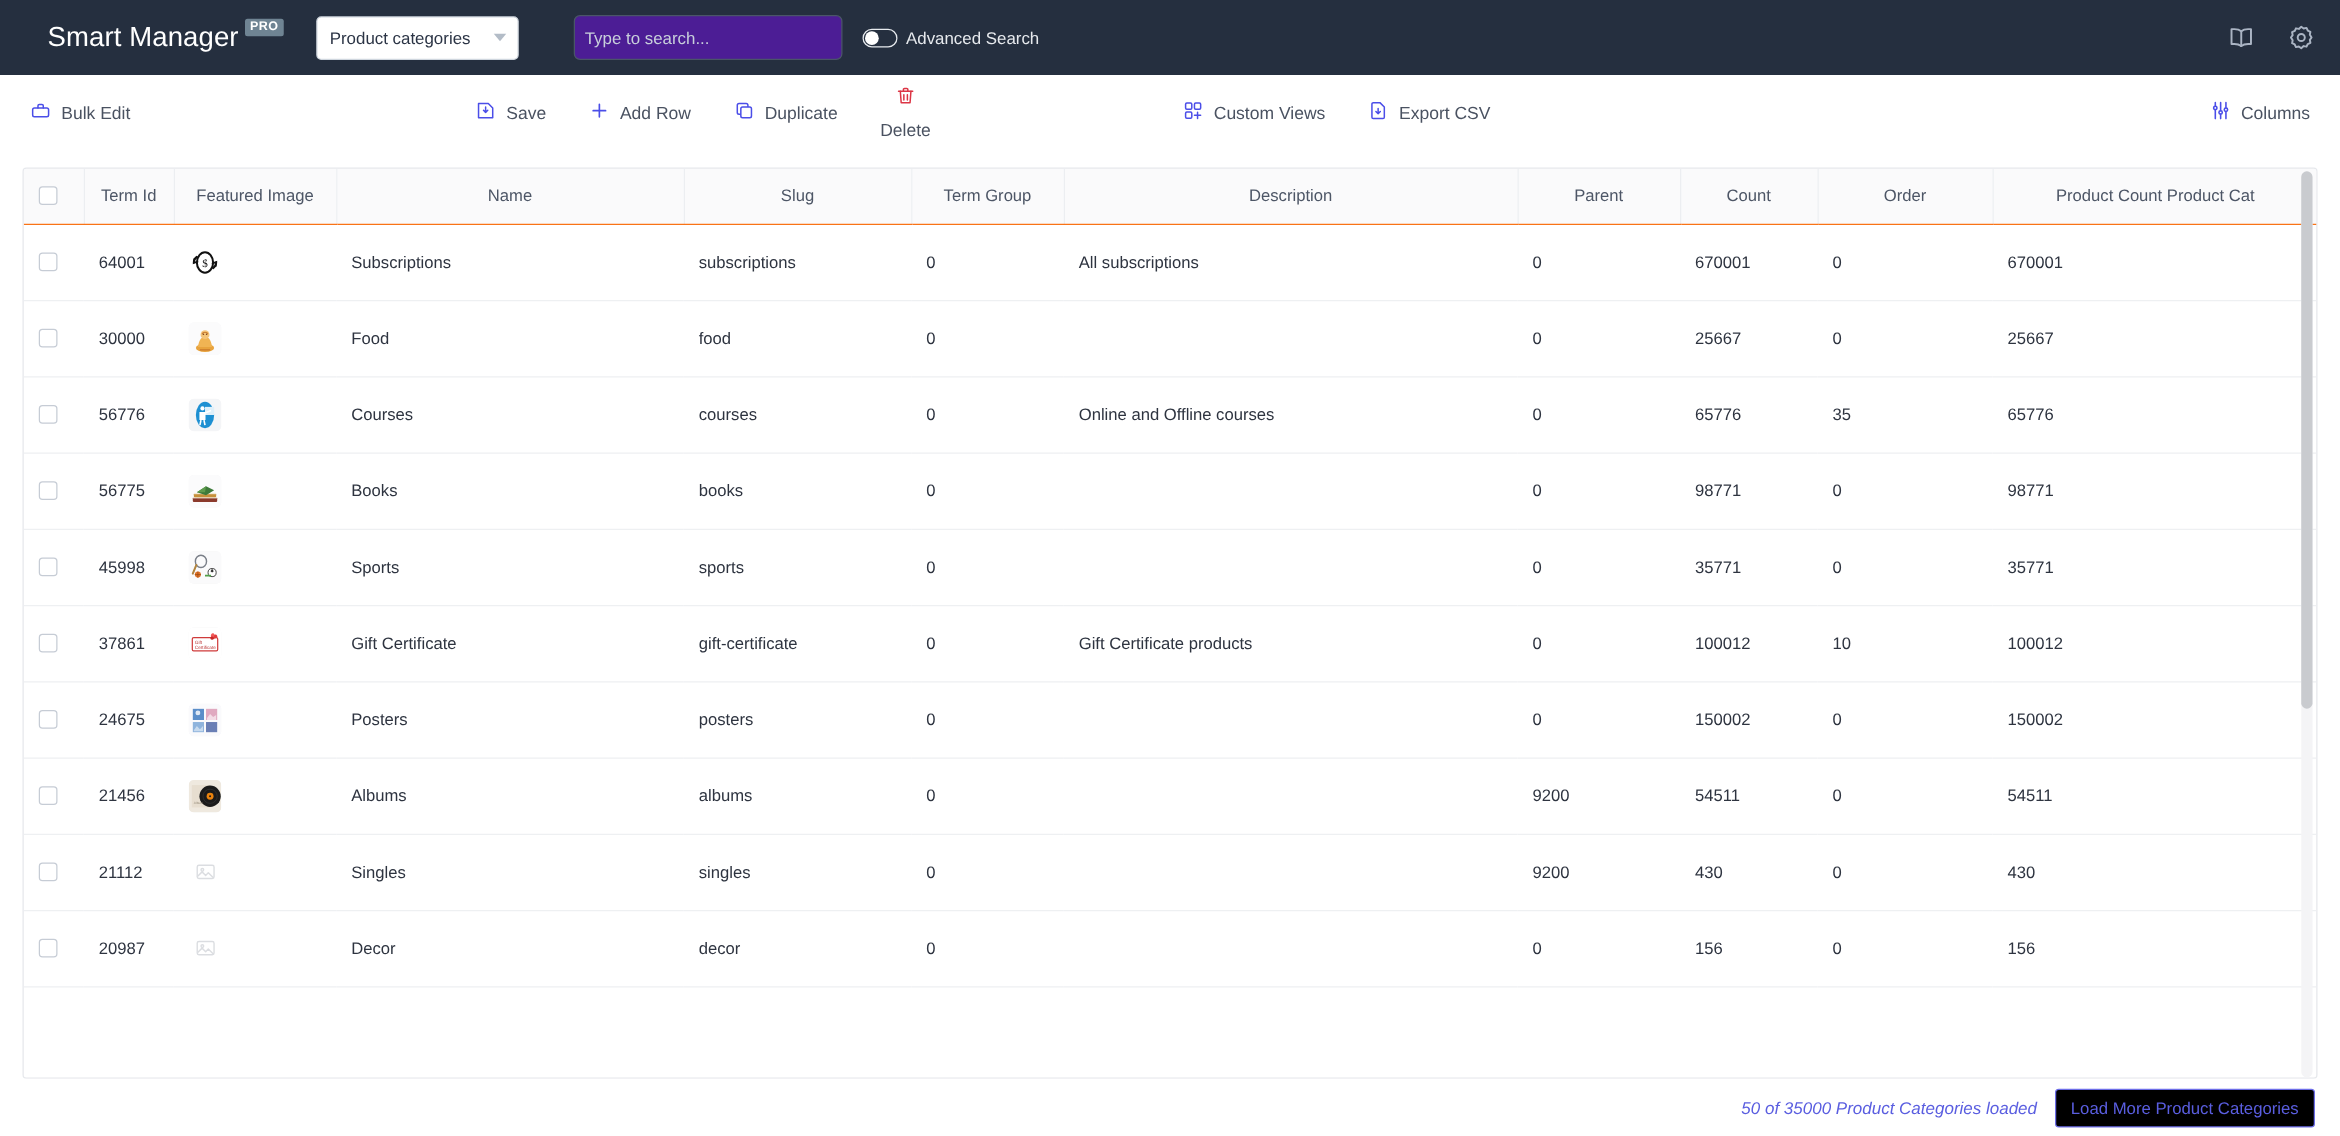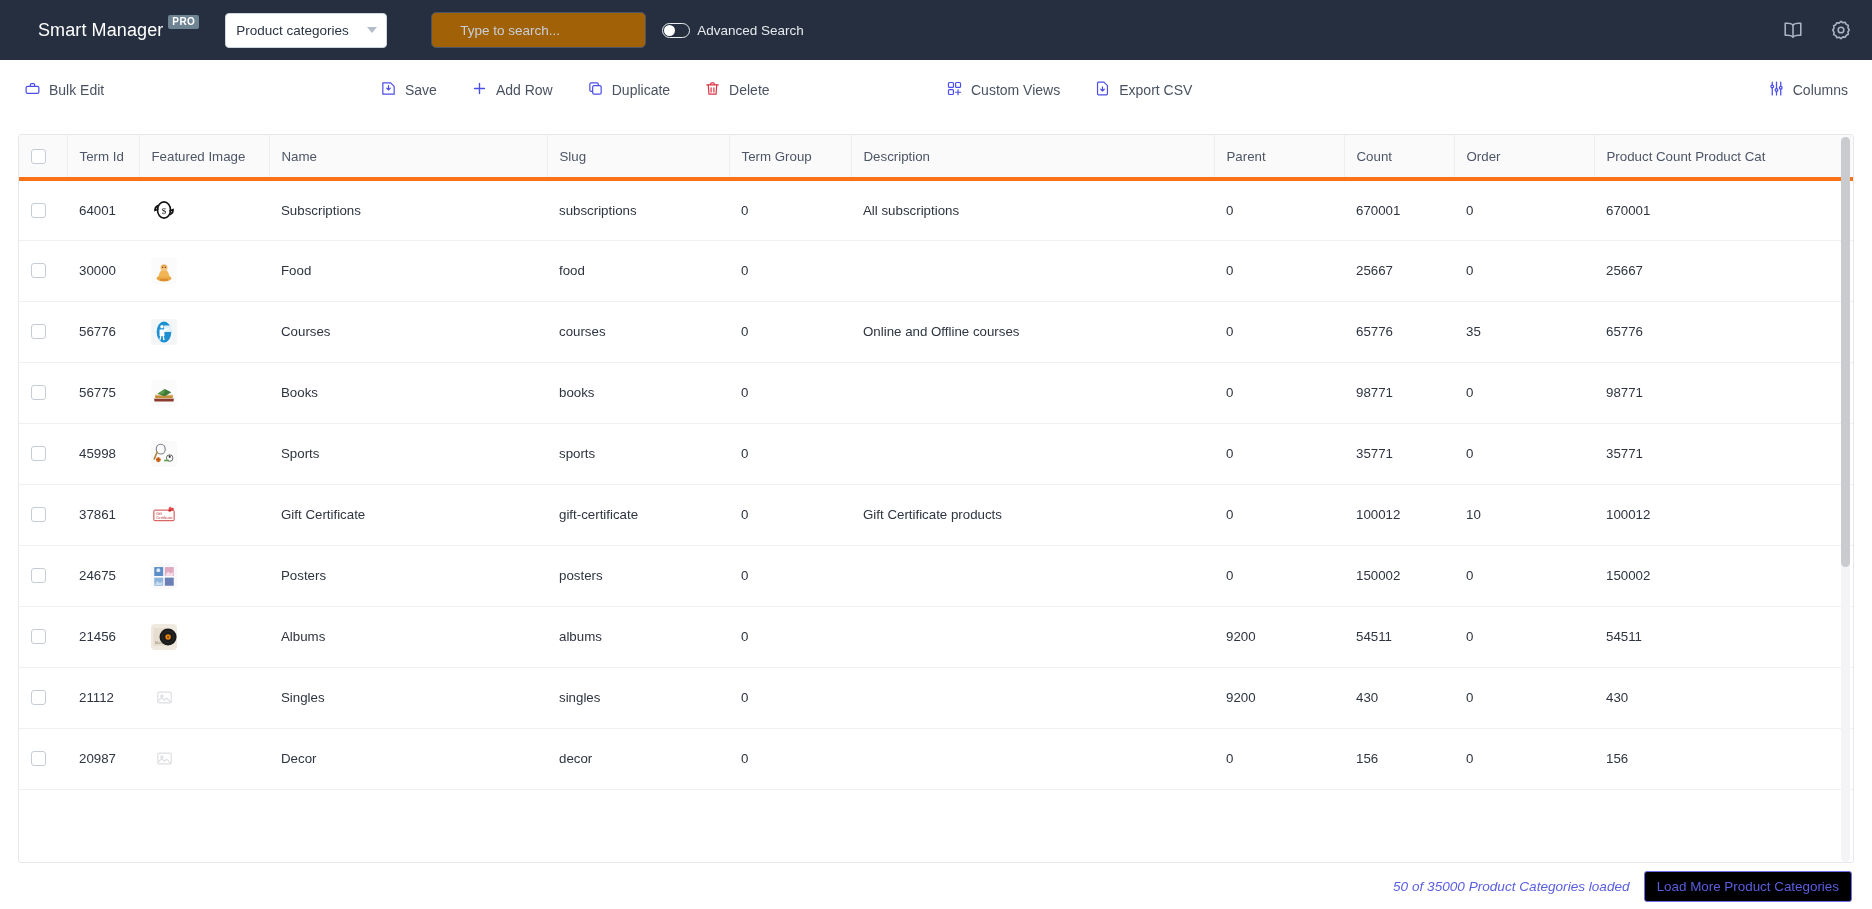--- a/index.html
+++ b/index.html
@@ -20,21 +20,21 @@
     position: relative;
   }
   .brand {
     display: flex;
     align-items: flex-start;
     margin-left: 16px;
     margin-right: 26px;
   }
   .brand-name {
     color: #ffffff;
-    font-size: 18px;
+    font-size: 22px;
     font-weight: 500;
     letter-spacing: .1px;
     line-height: 22px;
   }
   .brand-badge {
     margin-left: 5px;
     margin-top: -4px;
     background: #6f8493;
     color: #ffffff;
     font-size: 10px;
@@ -67,27 +67,27 @@
     width: 0; height: 0;
     border-left: 5px solid transparent;
     border-right: 5px solid transparent;
     border-top: 6px solid #b3bcc7;
   }
 
   .search-input {
     margin-left: 44px;
     width: 215px;
     height: 36px;
-    background: #a16207;
+    background: #4c1d95;
     border: 1px solid #4a5568;
     border-radius: 5px;
     color: #cfd6e0;
     font-size: 13.5px;
     font-family: "Liberation Sans", sans-serif;
-    padding: 0 28px;
+    padding: 0 8px;
     outline: none;
   }
   .search-input::placeholder { color: #c8cfdb; }
 
   .adv-wrap {
     display: flex;
     align-items: center;
     margin-left: 16px;
     gap: 7px;
   }
@@ -126,21 +126,21 @@
   }
   .tb-item {
     display: flex; align-items: center;
     gap: 8px;
     cursor: pointer;
     color: #4a5261;
     font-size: 14px;
     padding: 4px 2px;
   }
   .tb-gap { width: 30px; }
-  .tb-item.danger { color: #4a5261; }
+  .tb-item.danger { color: #4a5261; flex-direction: column; }
   .tb-center {
     position: absolute;
     left: 378px;
     display: flex; align-items: center;
   }
   .tb-center2 {
     position: absolute;
     left: 944px;
     display: flex; align-items: center;
   }
@@ -159,27 +159,27 @@
     height: 729px;
     background: #ffffff;
     border: 1px solid #e6e8ec;
     border-radius: 3px;
     overflow: hidden;
   }
   table { width: 100%; border-collapse: collapse; table-layout: fixed; }
   thead th {
     background: #fafafb;
     height: 44px;
-    text-align: left;
+    text-align: center;
     font-size: 13.3px;
     font-weight: 400;
     color: #4d5666;
     padding: 0 12px;
     border-right: 1px solid #eceef1;
-    border-bottom: 4px solid #f97316;
+    border-bottom: 1px solid #f97316;
     white-space: nowrap;
     overflow: hidden;
     margin-left: 40px;
   }
   thead th:last-child { border-right: none; }
   tbody td {
     height: 61px;
     font-size: 13.3px;
     color: #2e3440;
     padding: 0 12px;

